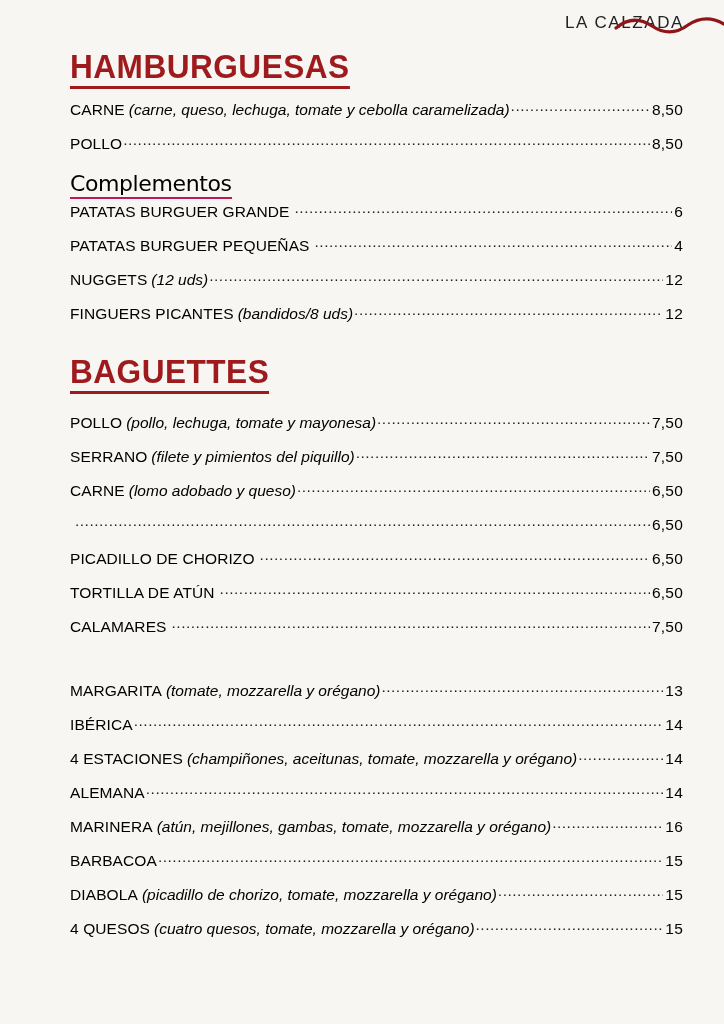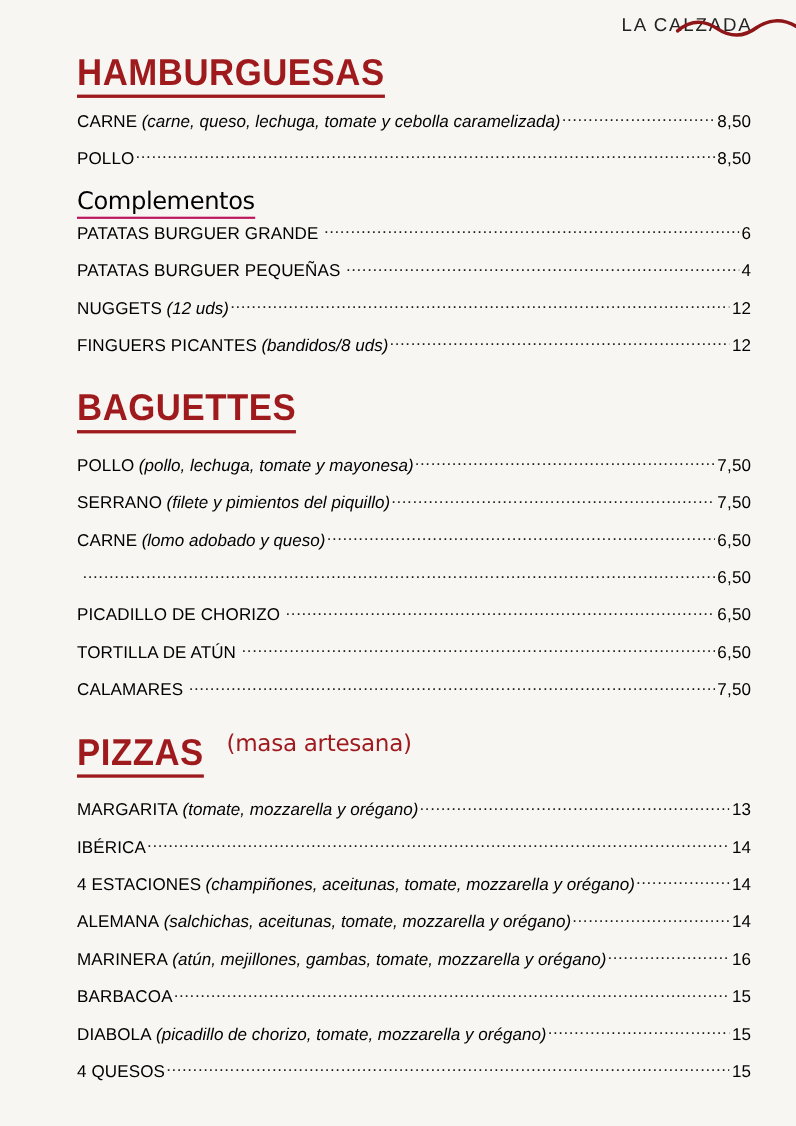--- a/index.html
+++ b/index.html
@@ -268,24 +268,20 @@
         <span class="leader"></span>
         <span class="price">7,50</span>
       </div>
 
     </div>
   </div>
 
   <div class="gap-md"></div>
 
   <div class="section">
-    <div class="section-head">
-      <span class="section-title">PIZZAS</span>
-      <span class="section-sub">(masa artesana)</span>
-    </div>
     <div class="gap-md"></div>
     <div class="items">
 
       <div class="row">
         <span class="label">MARGARITA</span>
         <span class="desc">(tomate, mozzarella y orégano)</span>
         <span class="leader"></span>
         <span class="price">13</span>
       </div>
 
@@ -297,21 +293,20 @@
 
       <div class="row">
         <span class="label">4 ESTACIONES</span>
         <span class="desc">(champiñones, aceitunas, tomate, mozzarella y orégano)</span>
         <span class="leader"></span>
         <span class="price">14</span>
       </div>
 
       <div class="row">
         <span class="label">ALEMANA</span>
-        <span class="desc">(salchichas, aceitunas, tomate, mozzarella y orégano)</span>
         <span class="leader"></span>
         <span class="price">14</span>
       </div>
 
       <div class="row">
         <span class="label">MARINERA</span>
         <span class="desc">(atún, mejillones, gambas, tomate, mozzarella y orégano)</span>
         <span class="leader"></span>
         <span class="price">16</span>
       </div>
@@ -324,20 +319,21 @@
 
       <div class="row">
         <span class="label">DIABOLA</span>
         <span class="desc">(picadillo de chorizo, tomate, mozzarella y orégano)</span>
         <span class="leader"></span>
         <span class="price">15</span>
       </div>
 
       <div class="row">
         <span class="label">4 QUESOS</span>
+        <span class="desc">(cuatro quesos, tomate, mozzarella y orégano)</span>
         <span class="leader"></span>
         <span class="price">15</span>
       </div>
 
     </div>
   </div>
 
 </div>
 
 </body></html>

